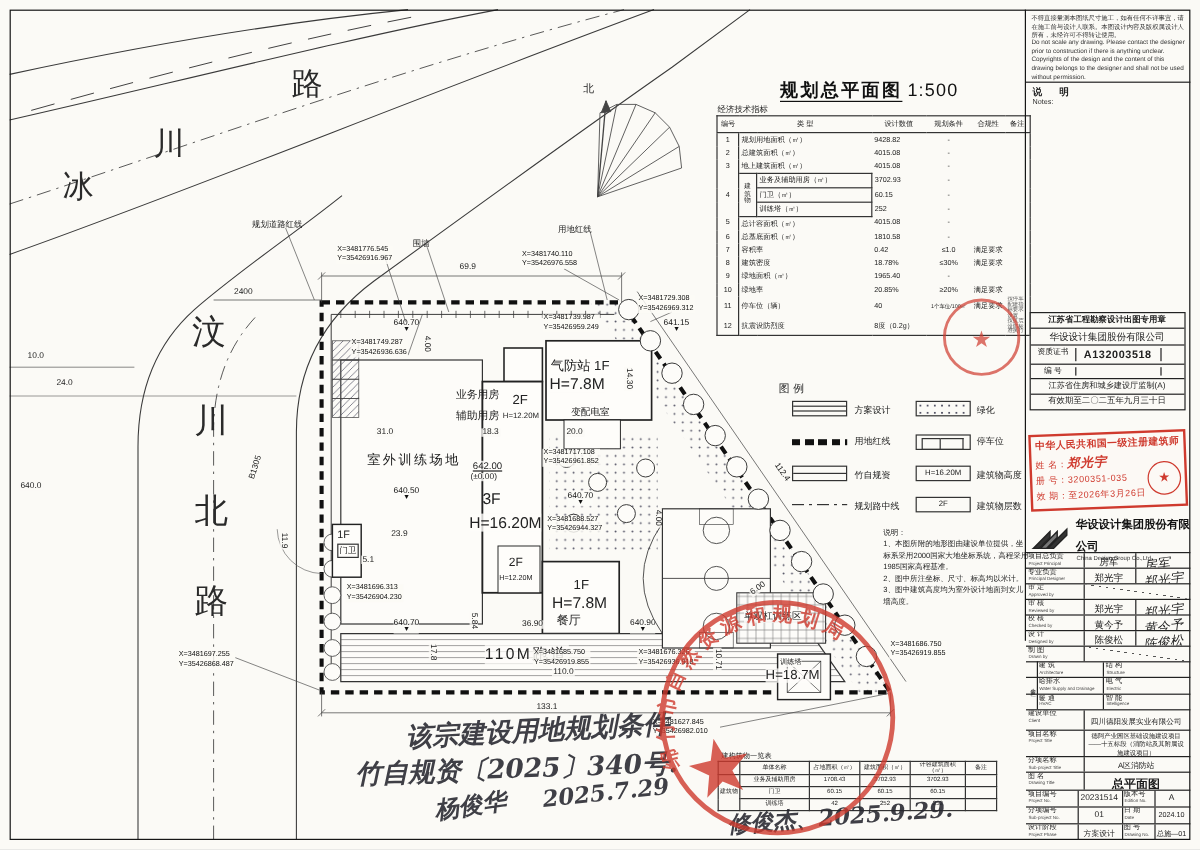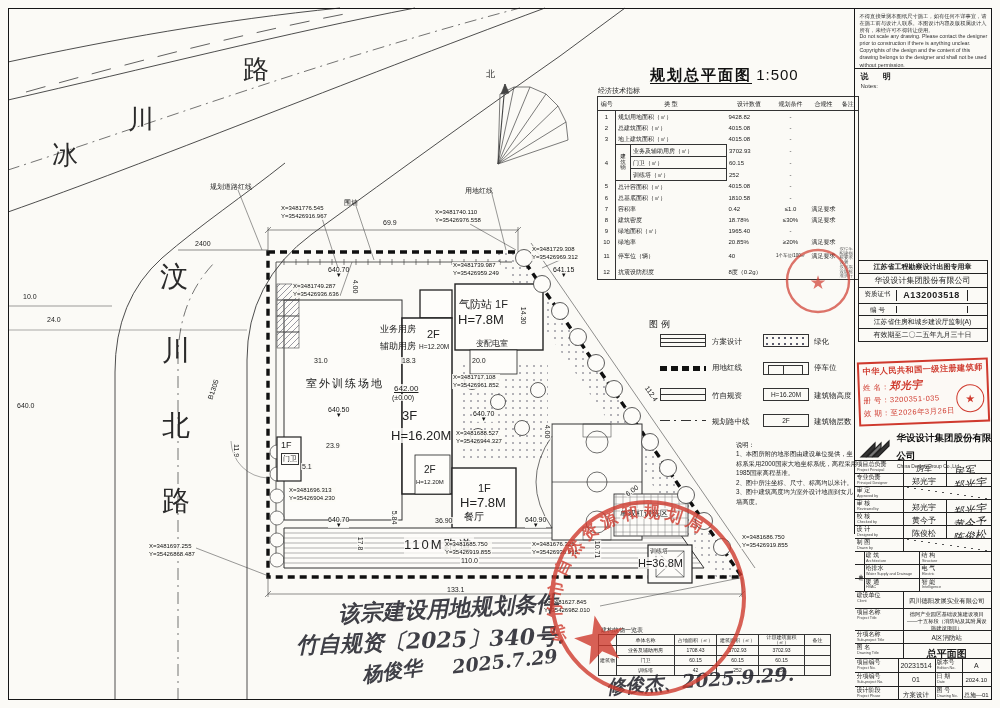--- a/index.html
+++ b/index.html
@@ -284,21 +284,21 @@
   <div class="lbl" style="left:424px;top:464px;font-size:10px;">2F</div>
   <div class="lbl" style="left:416px;top:479px;font-size:6px;">H=12.20M</div>
   <div class="lbl" style="left:478px;top:482px;font-size:11px;">1F</div>
   <div class="lbl" style="left:460px;top:495px;font-size:13px;">H=7.8M</div>
   <div class="lbl" style="left:464px;top:510px;font-size:10px;">餐厅</div>
   <div class="lbl" style="left:281px;top:440px;font-size:9px;">1F</div>
   <div class="lbl" style="left:281px;top:453px;font-size:7px;border:.7px solid #333;padding:0 1px;">门卫</div>
   <div class="lbl" style="left:404px;top:536px;font-size:13px;letter-spacing:2px;background:rgba(253,252,249,.75);">110M跑道</div>
   <div class="lbl" style="left:620px;top:508px;font-size:8px;background:rgba(253,252,249,.85);">单双杠训练区</div>
   <div class="lbl" style="left:650px;top:547px;font-size:6px;background:rgba(253,252,249,.85);">训练塔</div>
-  <div class="lbl" style="left:638px;top:557px;font-size:11px;background:rgba(253,252,249,.75);">H=36.8M</div>
+  <div class="lbl" style="left:638px;top:557px;font-size:11px;background:rgba(253,252,249,.75);">H=18.7M</div>
 
   <div class="dim" style="left:382px;top:219px;">69.9</div>
   <div class="dim" style="left:194px;top:240px;">2400</div>
   <div class="dim" style="left:22px;top:293px;">10.0</div>
   <div class="dim" style="left:46px;top:316px;">24.0</div>
   <div class="dim" style="left:16px;top:402px;">640.0</div>
   <div class="dim" style="left:202px;top:386px;transform:rotate(-72deg);">B1305</div>
   <div class="dim" style="left:313px;top:357px;">31.0</div>
   <div class="dim" style="left:401px;top:357px;">18.3</div>
   <div class="dim" style="left:471px;top:357px;">20.0</div>

